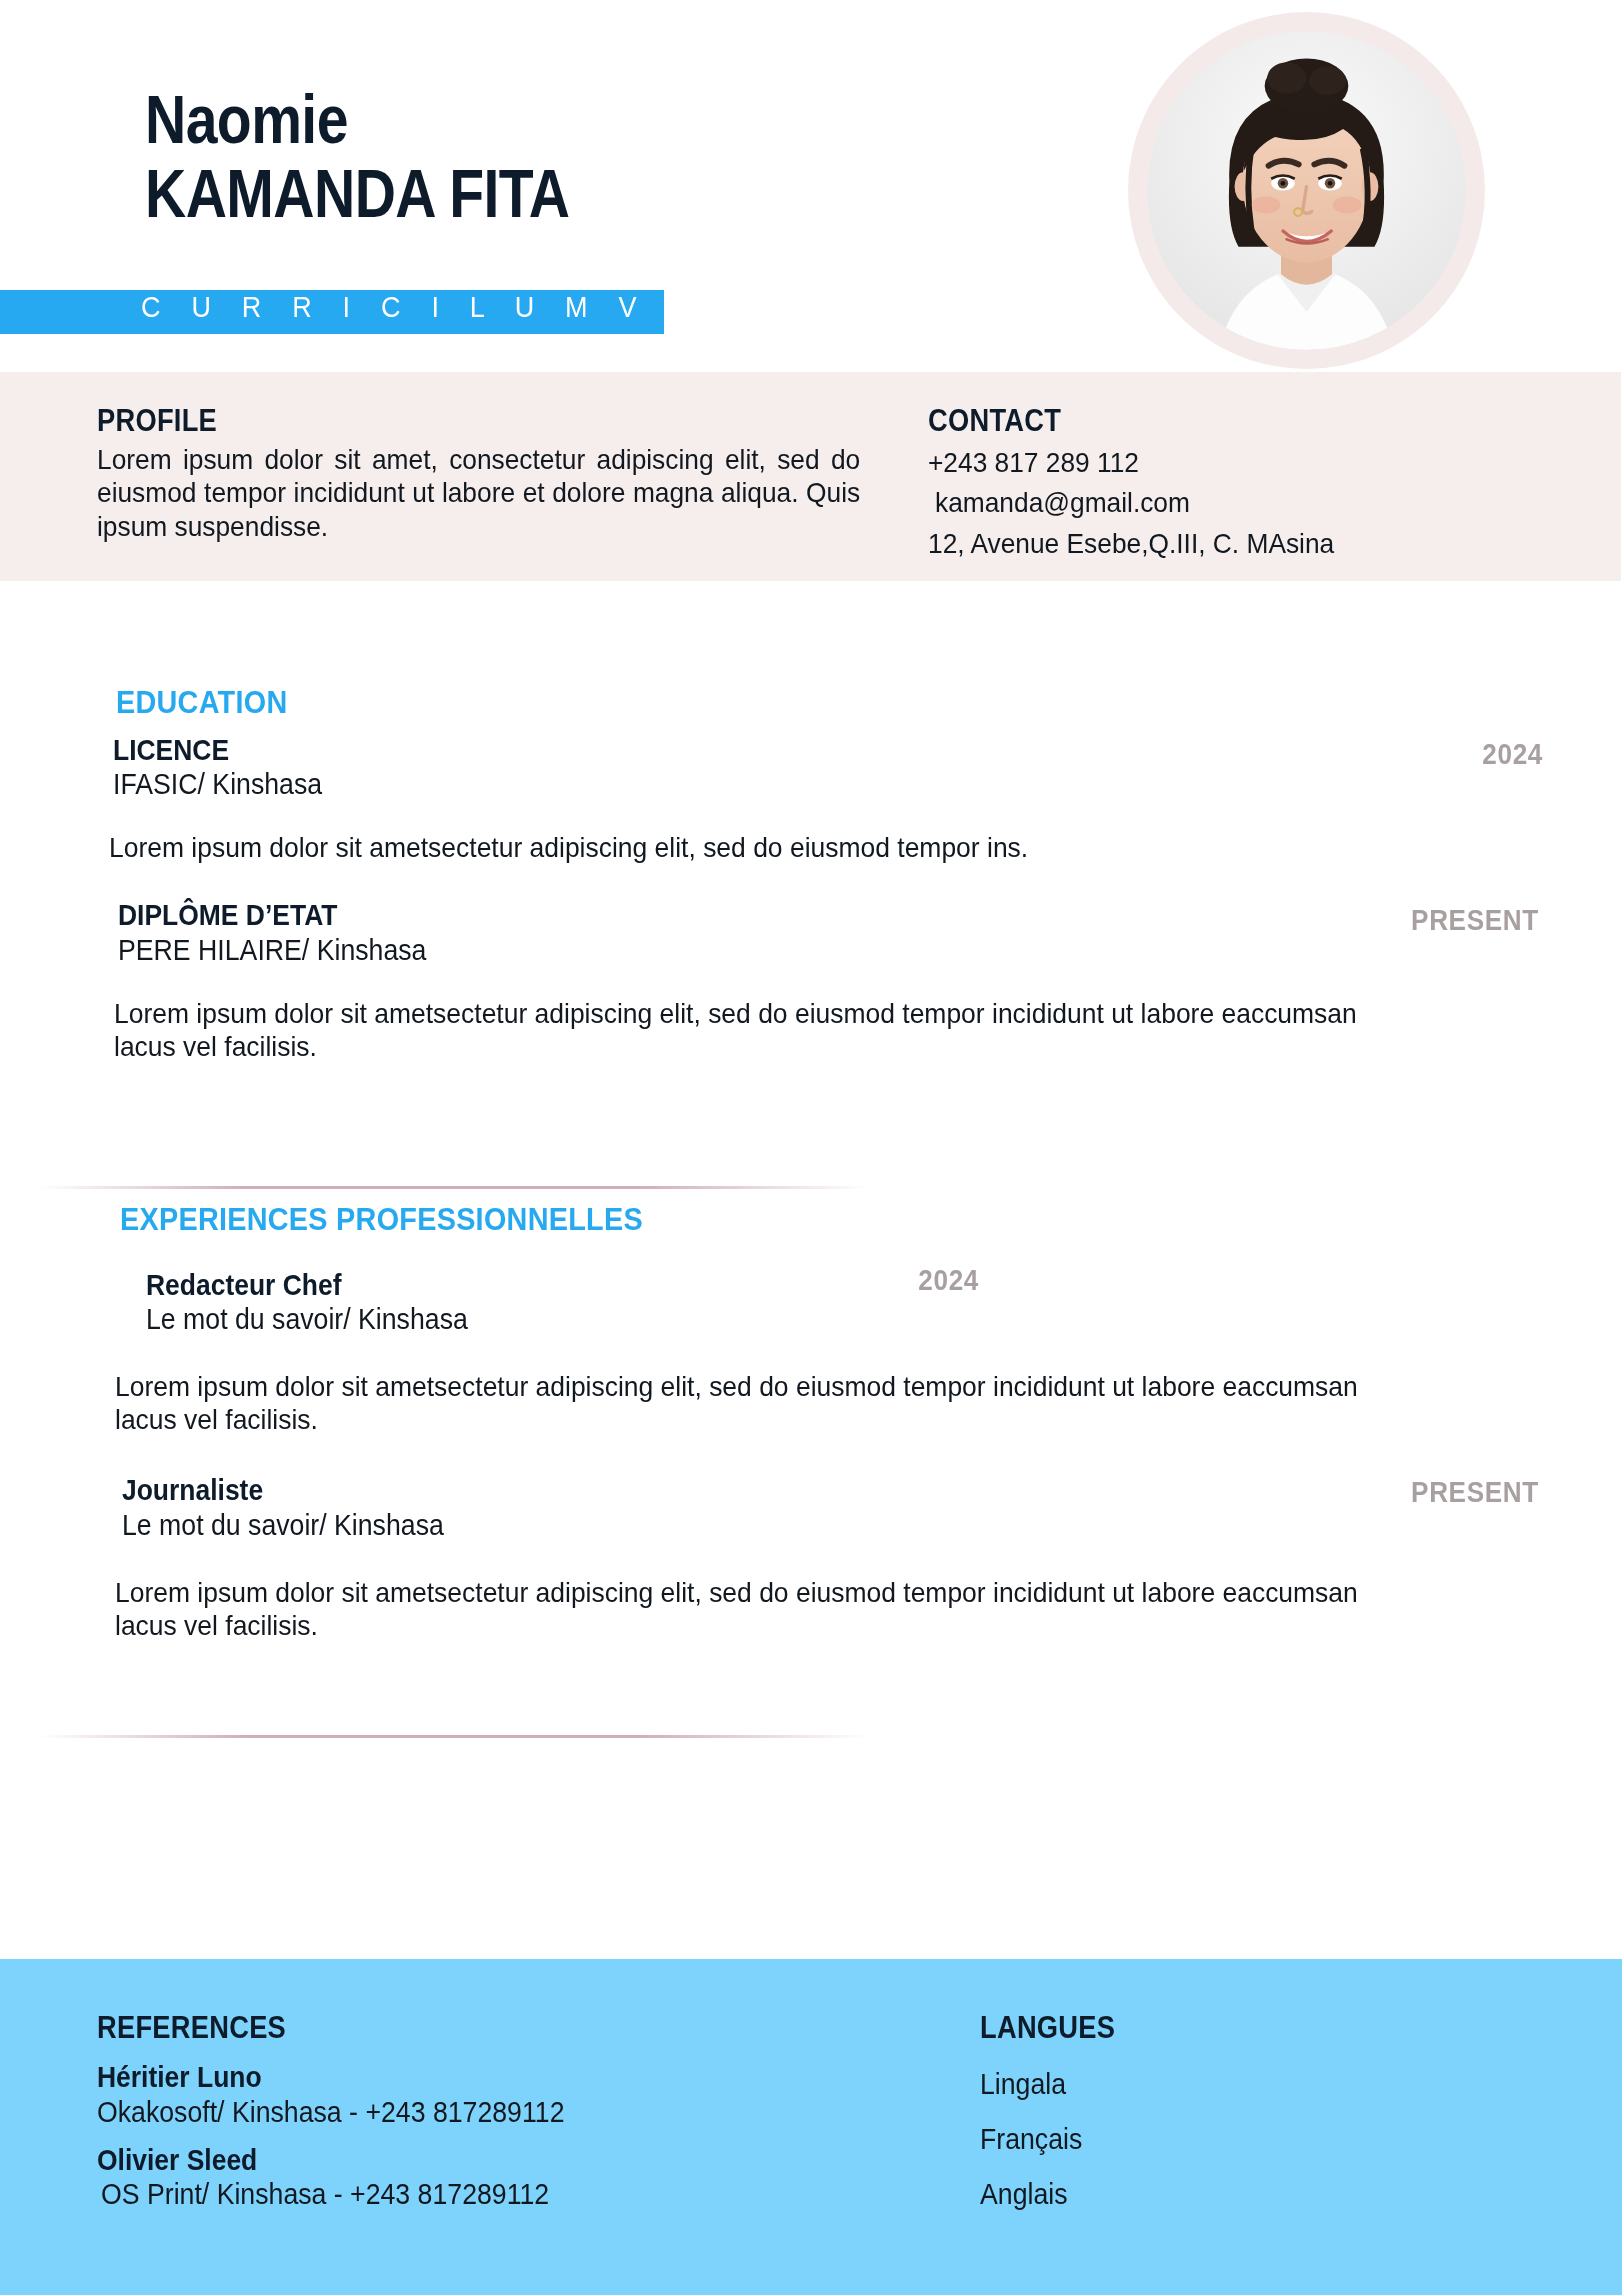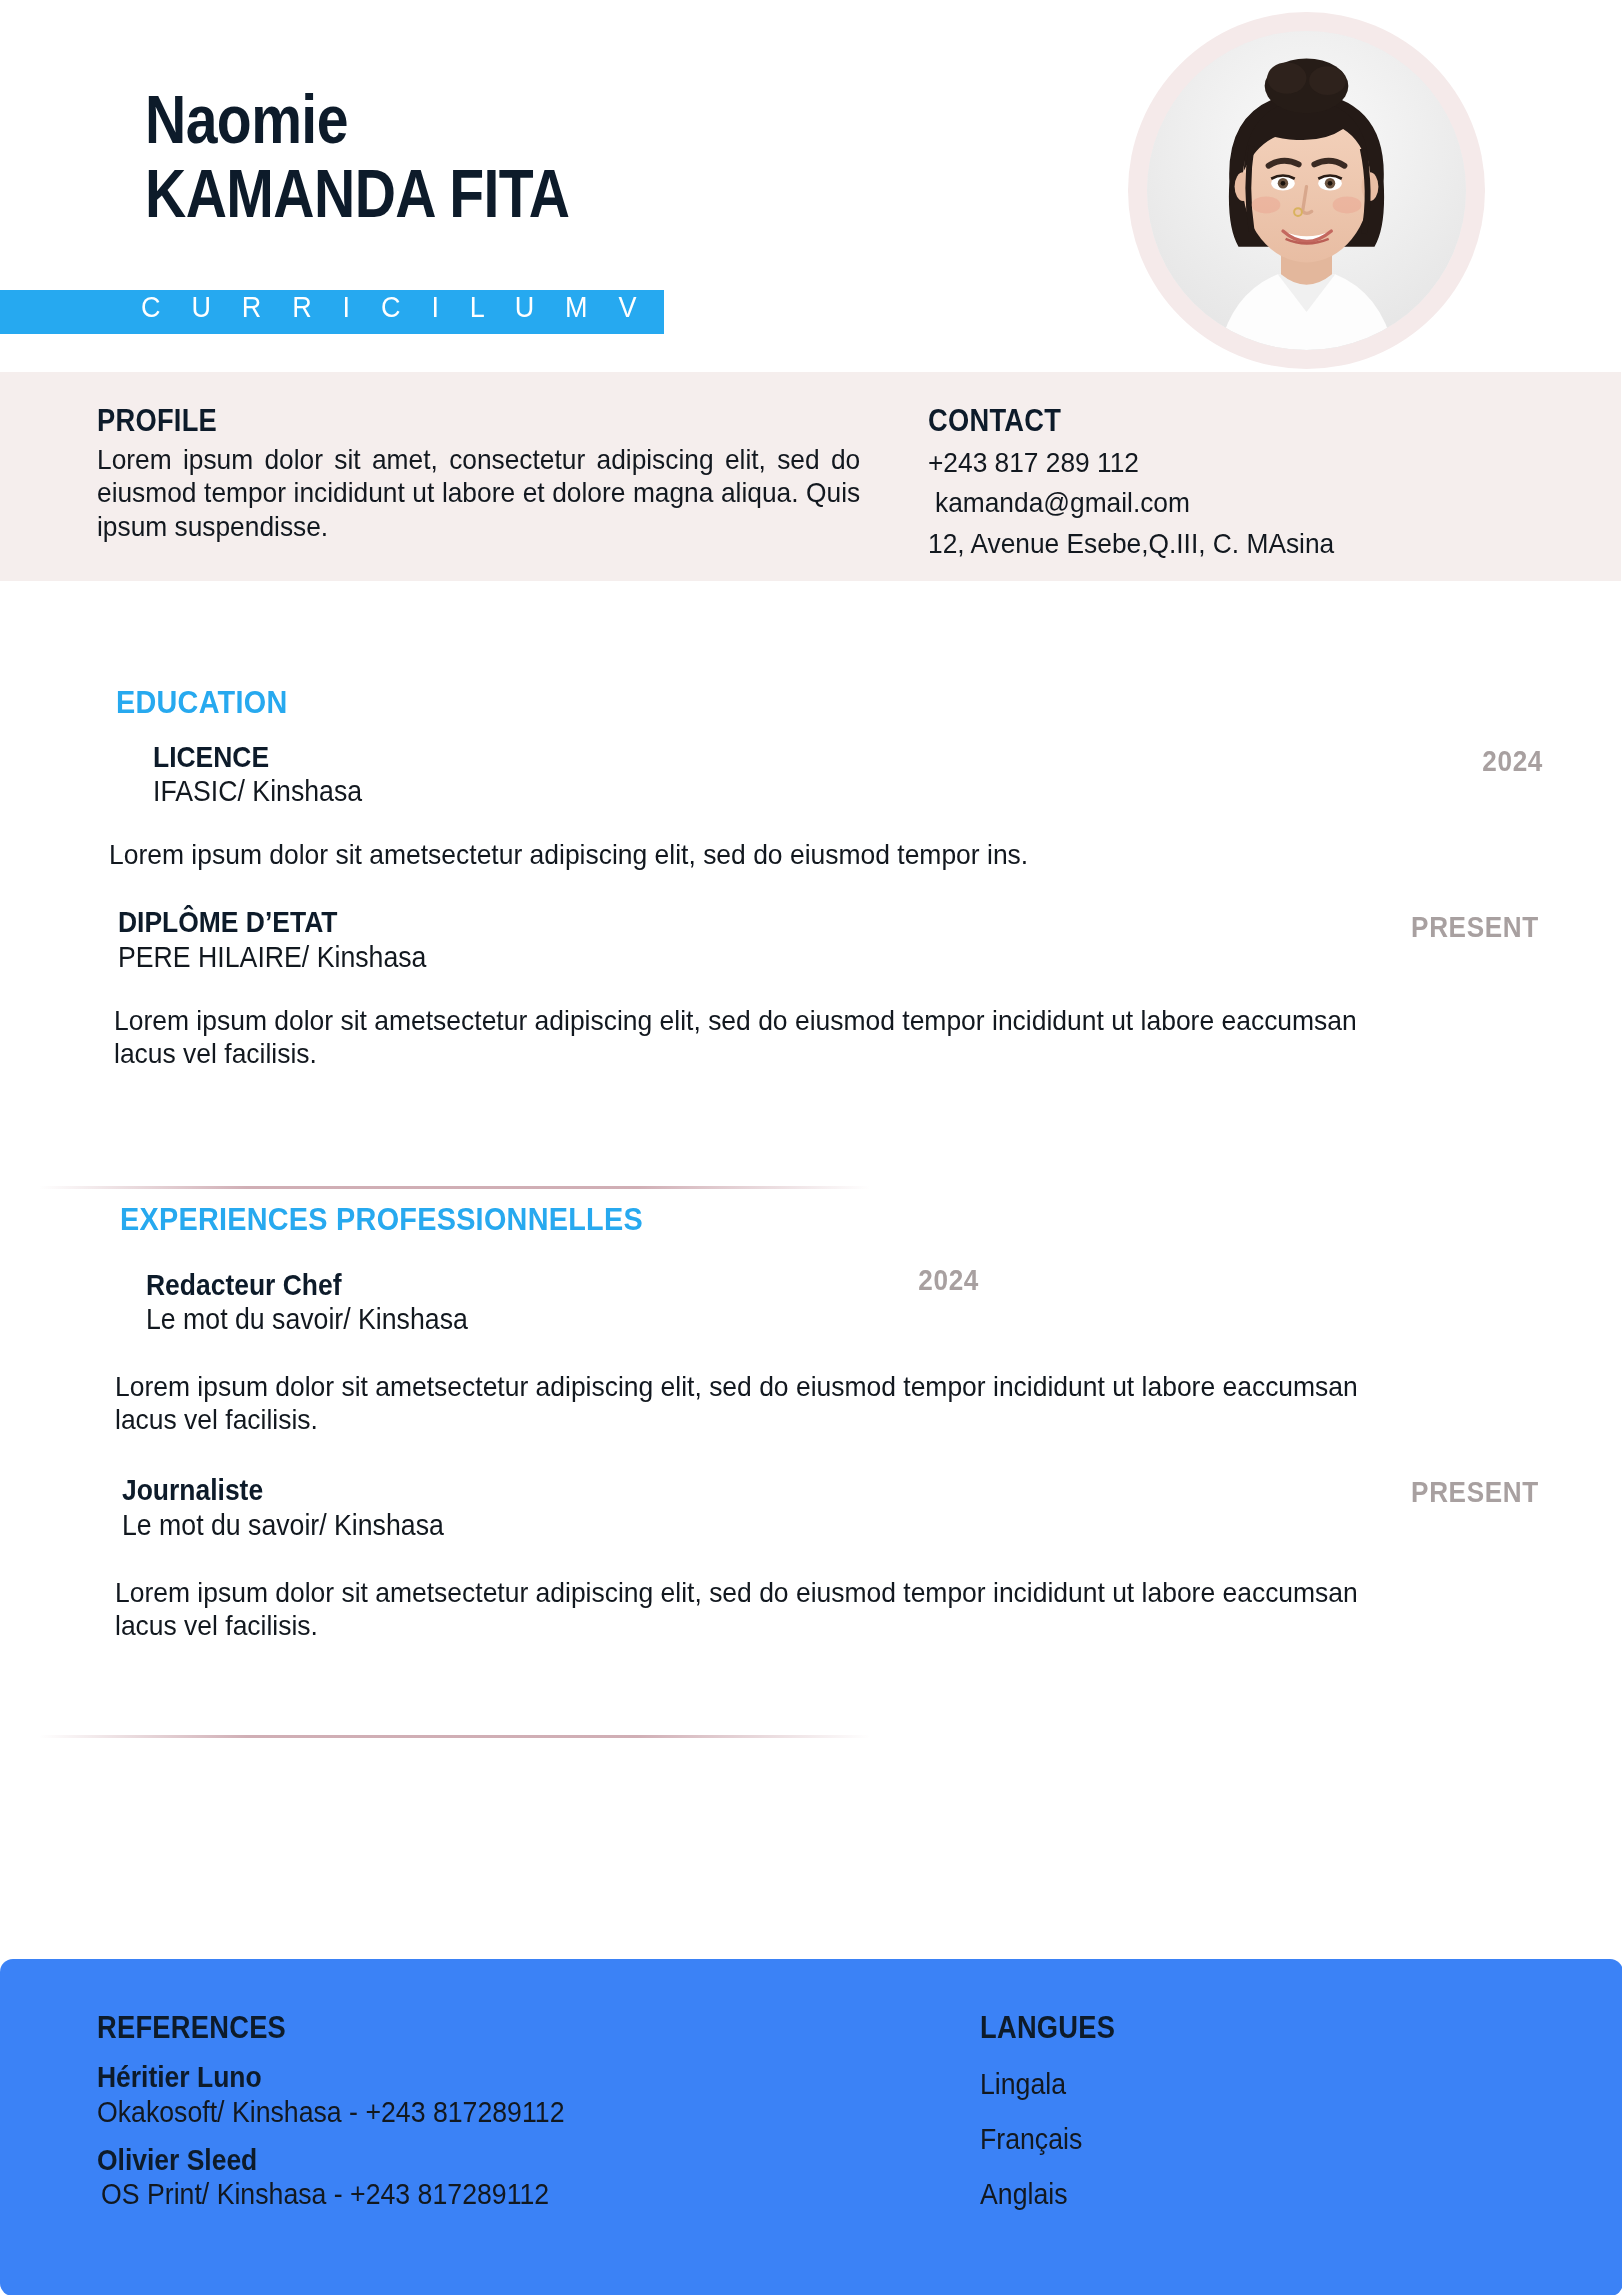--- a/index.html
+++ b/index.html
@@ -100,22 +100,21 @@
     transform:scaleX(.945);transform-origin:left top;width:105%;
   }
   .divider{
     height:2.6px;width:831px;margin-left:39px;
     background:linear-gradient(to right,rgba(214,180,185,0),rgba(200,160,168,.85) 25%,rgba(200,160,168,.85) 72%,rgba(214,180,185,0));
   }
 
   
   .band-bottom{
     position:absolute;left:0;top:1959px;width:1623px;height:337px;
-    background:#3b82f6;
-    border-radius:13px;
+    background:#7dd3fc;
   }
   .band-bottom .col-left{position:absolute;left:97px;top:51px;width:818px;}
   .band-bottom .col-right{position:absolute;left:980px;top:51px;width:609px;}
   .ref-name{
     font-size:29.4px;font-weight:700;color:#0d1b2a;margin-top:14.4px;
     transform:scaleX(.9);transform-origin:left center;white-space:nowrap;
   }
   .ref-detail{
     font-size:29px;color:#12181f;margin-top:1.3px;
     transform:scaleX(.92);transform-origin:left center;white-space:nowrap;
@@ -217,21 +216,21 @@
       <div class="blk-title">CONTACT</div>
       <div class="contact-line">+243 817 289 112</div>
       <div class="contact-line indent">kamanda@gmail.com</div>
       <div class="contact-line">12, Avenue Esebe,Q.III, C. MAsina</div>
     </div>
   </div>
 
   <div class="section" style="top:684px;">
     <div class="sec-head" style="margin-left:116px;">EDUCATION</div>
 
-    <div class="entry-row" style="margin-top:19px;padding-left:40px;">
+    <div class="entry-row" style="margin-top:12px;">
       <div class="entry-title" style="margin-left:113px;">LICENCE</div>
       <div class="entry-sub" style="margin-left:113px;">IFASIC/ Kinshasa</div>
       <div class="entry-date abs" style="right:77px;top:5.2px;">2024</div>
     </div>
     <div class="body-text" style="margin-left:109px;margin-top:30px;width:1387px;">Lorem ipsum dolor sit ametsectetur adipiscing elit, sed do eiusmod tempor ins.</div>
 
     <div class="entry-row" style="margin-top:34px;">
       <div class="entry-title" style="margin-left:118px;">DIPLÔME D’ETAT</div>
       <div class="entry-sub" style="margin-left:118px;">PERE HILAIRE/ Kinshasa</div>
       <div class="entry-date abs" style="right:77px;top:5.2px;">PRESENT</div>

